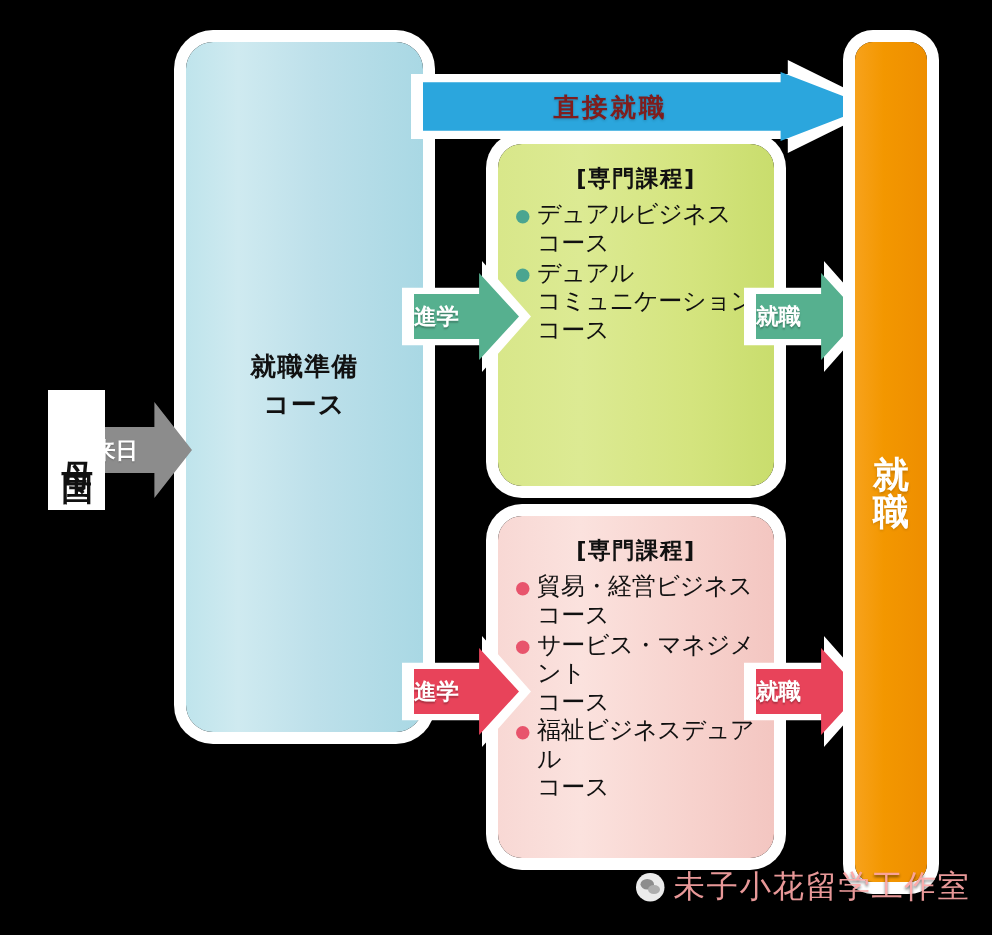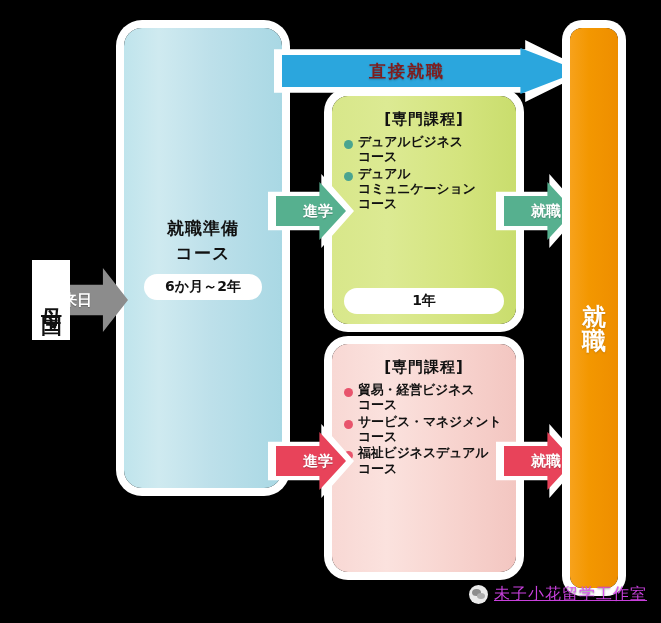--- a/index.html
+++ b/index.html
@@ -144,41 +144,41 @@
   }
   .course-list {
     list-style: none;
     margin: 0;
     padding: 0;
     flex: 1;
   }
   .course-list li {
     position: relative;
     padding-left: 14px;
-    font-size: 13px;
-    font-weight: bold;
+    font-size: 16px;
+    font-weight: normal;
     color: #111;
     line-height: 1.18;
     letter-spacing: -0.2px;
     margin-bottom: 1px;
   }
   .course-list li::before {
     content: "";
     position: absolute;
     left: 0; top: 6px;
     width: 9px; height: 9px;
     border-radius: 50%;
   }
   #green-box .course-list li::before { background: #4aa590; }
   #pink-box  .course-list li::before { background: #e8546c; }
 
   
   .mini-arrow {
     width: 70px; height: 58px;
-    display: flex; align-items: center; justify-content: flex-end;
+    display: flex; align-items: center; justify-content: flex-start;
     z-index: 7;
     clip-path: polygon(0% 24%, 62% 24%, 62% 0%, 100% 50%, 62% 100%, 62% 76%, 0% 76%);
   }
   .mini-arrow span {
     font-size: 15px; font-weight: bold; color: #ffffff;
     margin-right: 13px;
     letter-spacing: 0px;
     text-shadow: 0 1px 1px rgba(0,0,0,.25);
   }
   .mini-halo {
@@ -238,63 +238,60 @@
   #wechat-icon::before,
   #wechat-icon::after {
     content: "";
     position: absolute;
     background: #9a9a9a;
     border-radius: 50%;
   }
   #wechat-icon::before { width: 9px; height: 7px; left: 2.5px; top: 4px; }
   #wechat-icon::after  { width: 8px; height: 6px; left: 8px;  top: 8px; background:#bdbdbd; }
   #watermark-text {
-    font-size: 16px;
-    color: #d946ef;
+    font-size: 21px;
+    color: #fca5a5;
     letter-spacing: 1px;
     white-space: nowrap;
     text-shadow: 0 1px 2px rgba(0,0,0,.6);
-    text-decoration: underline;
   }
 </style>
 </head>
 <body>
 
 <div id="canvas">
 
   <div class="abs" id="home-box">
     <span class="vtext">母国</span>
   </div>
 
   <div class="abs" id="arrive-arrow">
     <span>来日</span>
   </div>
 
   <div class="abs" id="prep-box">
     <div id="prep-title">就職準備<br>コース</div>
-    <div class="duration-pill">6か月～2年</div>
   </div>
 
   <div class="abs" id="direct-arrow-halo"></div>
   <div class="abs" id="direct-arrow">
     <span>直接就職</span>
   </div>
 
   <div class="abs mini-halo" id="adv-green-halo"></div>
   <div class="abs mini-arrow green-arrow" id="adv-green">
     <span>進学</span>
   </div>
 
   <div class="abs program-box" id="green-box">
     <div class="program-title">[専門課程]</div>
     <ul class="course-list">
       <li>デュアルビジネス<br>コース</li>
       <li>デュアル<br>コミュニケーション<br>コース</li>
     </ul>
-    <div class="duration-pill">1年</div>
   </div>
 
   <div class="abs mini-halo" id="emp-green-halo"></div>
   <div class="abs mini-arrow green-arrow" id="emp-green">
     <span>就職</span>
   </div>
 
   <div class="abs mini-halo" id="adv-pink-halo"></div>
   <div class="abs mini-arrow pink-arrow" id="adv-pink">
     <span>進学</span>

